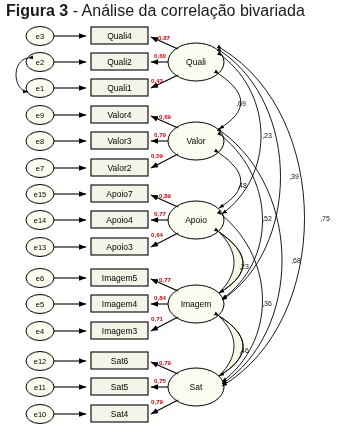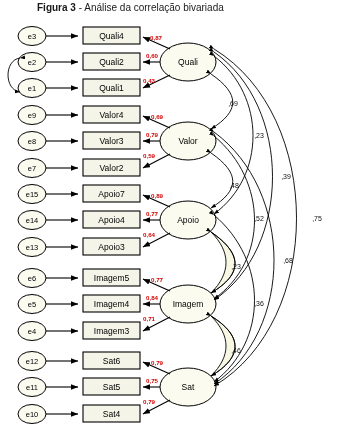--- a/index.html
+++ b/index.html
@@ -5,24 +5,24 @@
   html,body{margin:0;padding:0;}
   body{
     width:340px;height:425px;
     background:#ffffff;
     font-family:"Liberation Sans", sans-serif;
     overflow:hidden;
     position:relative;
   }
   #title{
     position:absolute;left:6px;top:2px;
-    font-size:10px;color:#1a1a1a;white-space:nowrap;margin-left:31px;
+    font-size:16px;color:#1a1a1a;white-space:nowrap;
   }
   #title .b{font-weight:bold;}
-  #diagram{position:absolute;left:0;top:16px;width:280px;height:409px;}
+  #diagram{position:absolute;left:8px;top:16px;width:280px;height:409px;}
   svg{display:block;}
   .err-ell{fill:#fbfbf0;stroke:#000;stroke-width:1;}
   .lat-ell{fill:#fbfbf0;stroke:#000;stroke-width:1;}
   .ind-box{fill:#f4f4e8;stroke:#000;stroke-width:1.1;}
   .txt{font-family:"Liberation Sans", sans-serif;fill:#000;text-anchor:middle;dominant-baseline:central;}
   .t-err{font-size:7.5px;}
   .t-ind{font-size:8.5px;}
   .t-lat{font-size:8.5px;}
   .load-lbl{font-family:"Liberation Sans", sans-serif;fill:#d40000;font-size:6.2px;font-weight:bold;text-anchor:middle;}
   .corr-lbl{font-family:"Liberation Sans", sans-serif;fill:#111;font-size:7px;text-anchor:middle;}

